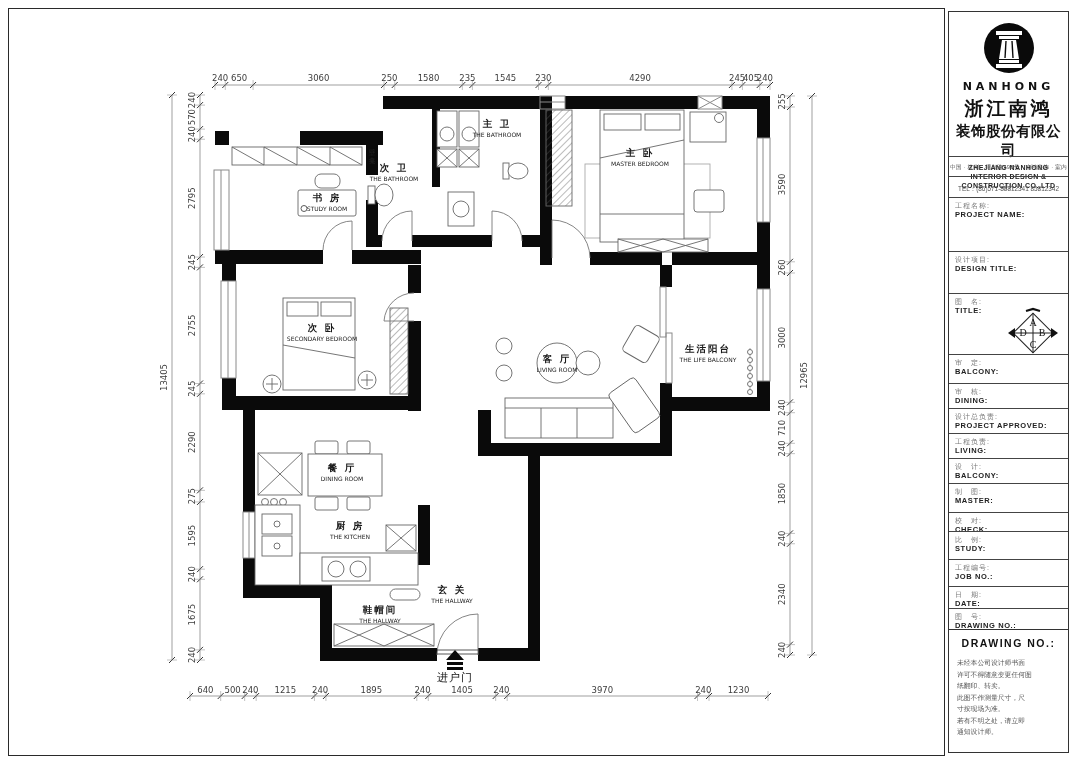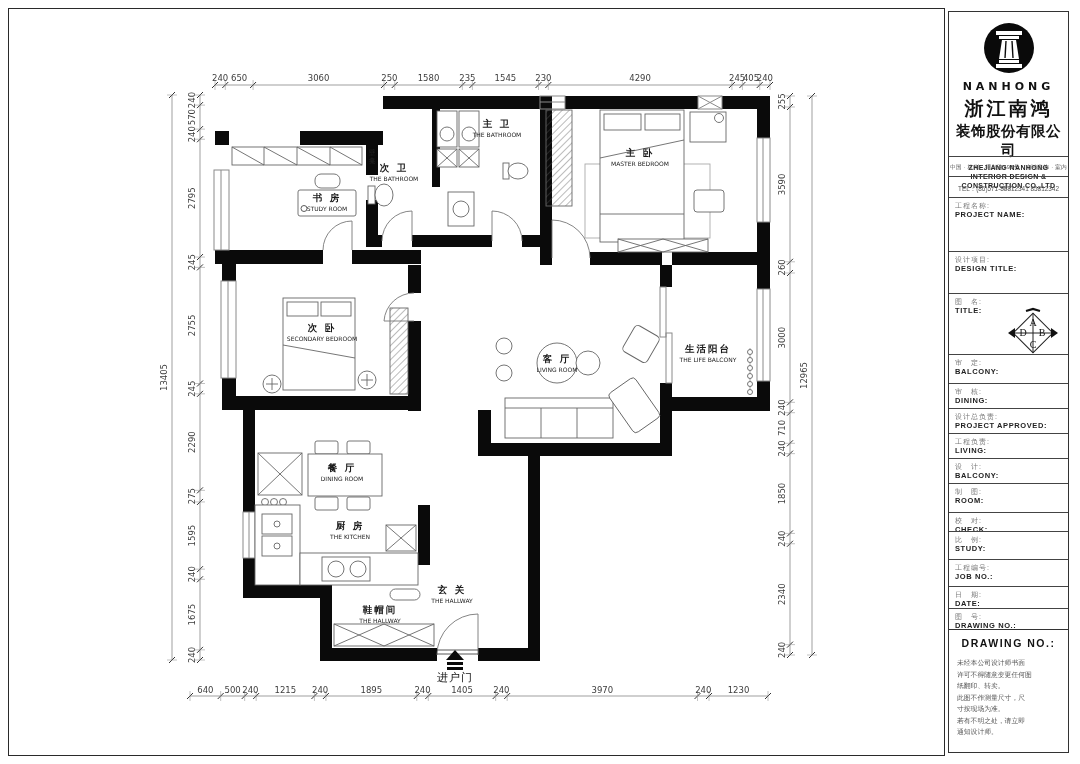--- a/index.html
+++ b/index.html
@@ -559,21 +559,21 @@
           <div class="tb-row" style="top: 421px; height: 25px;">
             <div class="tb-zh">工程负责:</div>
             <div class="tb-en">LIVING:</div>
           </div>
           <div class="tb-row" style="top: 446px; height: 25px;">
             <div class="tb-zh">设　计:</div>
             <div class="tb-en">BALCONY:</div>
           </div>
           <div class="tb-row" style="top: 471px; height: 25px;">
             <div class="tb-zh">制　图:</div>
-            <div class="tb-en">ROOM:</div>
+            <div class="tb-en">MASTER:</div>
           </div>
           <div class="tb-row" style="top: 500px; height: 23px;">
             <div class="tb-zh">校　对:</div>
             <div class="tb-en">CHECK:</div>
           </div>
           <div class="tb-row" style="top: 519px; height: 28px;">
             <div class="tb-zh">比　例:</div>
             <div class="tb-en">STUDY:</div>
           </div>
           <div class="tb-row" style="top: 547px; height: 27px;">

